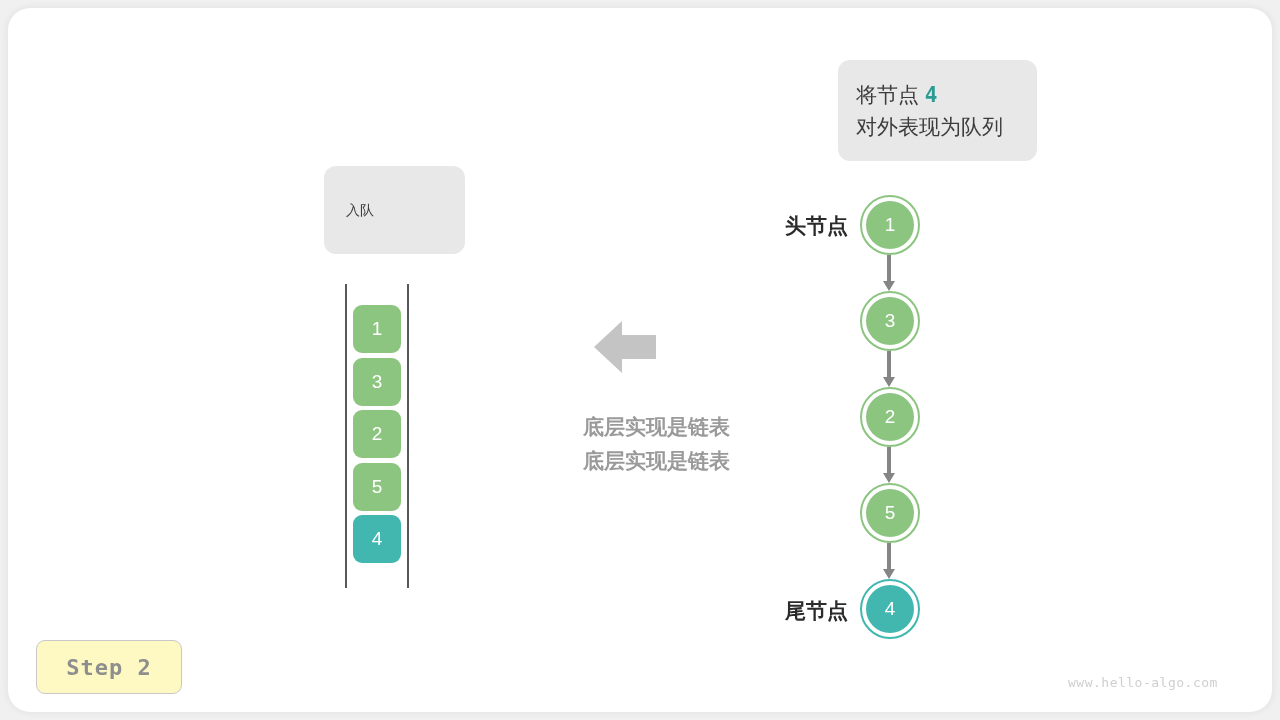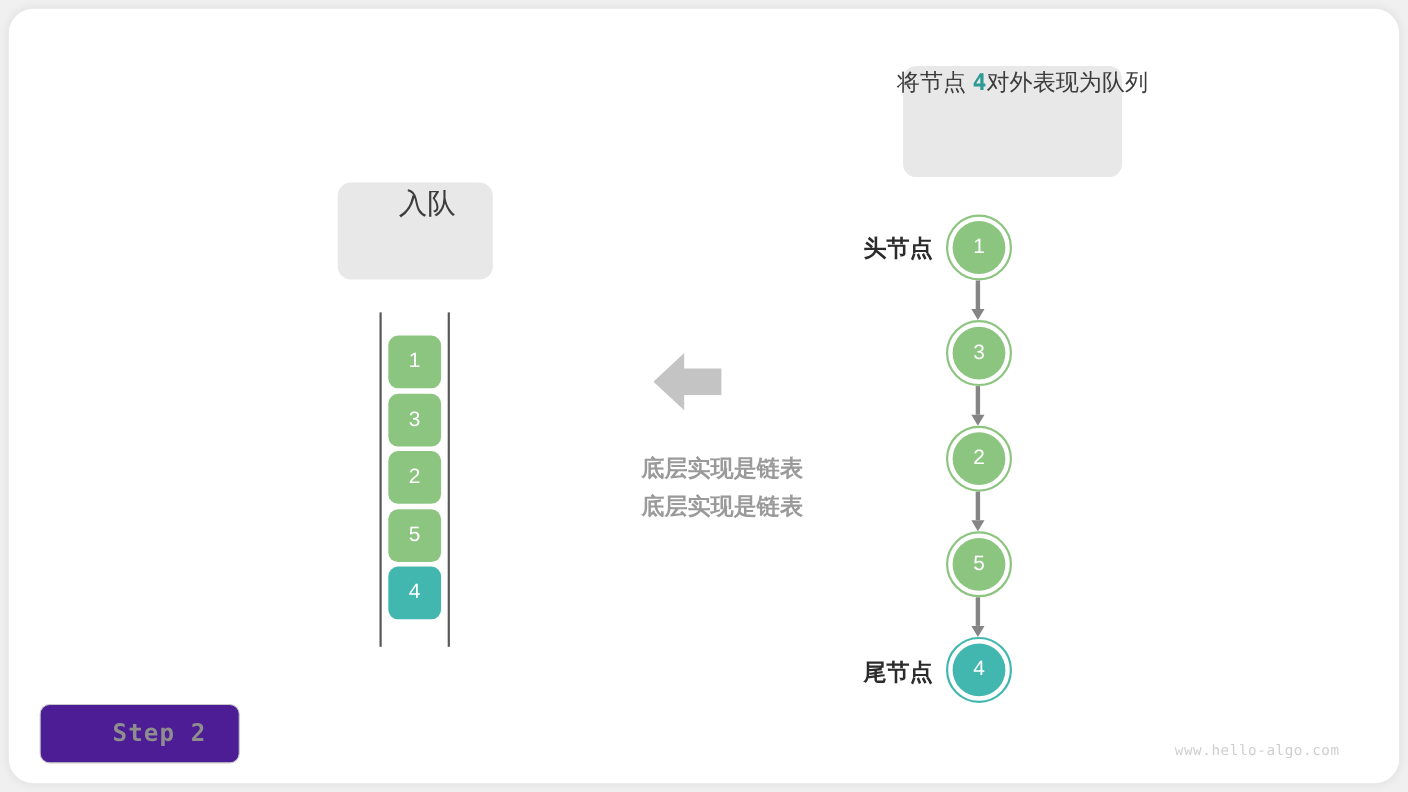--- a/index.html
+++ b/index.html
@@ -33,31 +33,32 @@
     box-shadow: 0 0 10px rgba(0,0,0,0.07);
   }
 
   
   .callout {
     position: absolute;
     background: #e8e8e8;
     border-radius: 12px;
     color: #3c3c3c;
     display: flex;
-    flex-direction: row;
+    flex-direction: column;
     justify-content: center;
     box-sizing: border-box;
+    margin-left: 17px;
   }
   .callout .line {
     white-space: pre;
     line-height: 1.5;
   }
   .cn {
     font-family: "Liberation Sans", "DejaVu Sans", sans-serif;
-    font-size: 26px;
+    font-size: 14px;
   }
   .mono {
     font-family: "DejaVu Sans Mono", "Liberation Mono", monospace;
     font-size: 21px;
   }
   .accent {
     color: #2c9b94;
     font-weight: bold;
   }
 
@@ -203,30 +204,29 @@
 
   
   #step-badge {
     position: absolute;
     left: 36px;
     top: 640px;
     width: 144px;
     height: 52px;
     border: 1px solid #c8c8c8;
     border-radius: 9px;
-    background: #4c1d95;
+    background: #fef9c3;
     color: #8e8e8e;
     font-family: "DejaVu Sans Mono", "Liberation Mono", monospace;
     font-size: 22px;
     font-weight: bold;
     letter-spacing: 1px;
     display: flex;
     align-items: center;
     justify-content: center;
-    padding-left: 36px;
   }
   #watermark {
     position: absolute;
     left: 1068px;
     top: 675px;
     color: #cfcfcf;
     font-family: "DejaVu Sans Mono", "Liberation Mono", monospace;
     font-size: 13px;
     letter-spacing: 0.5px;
   }

